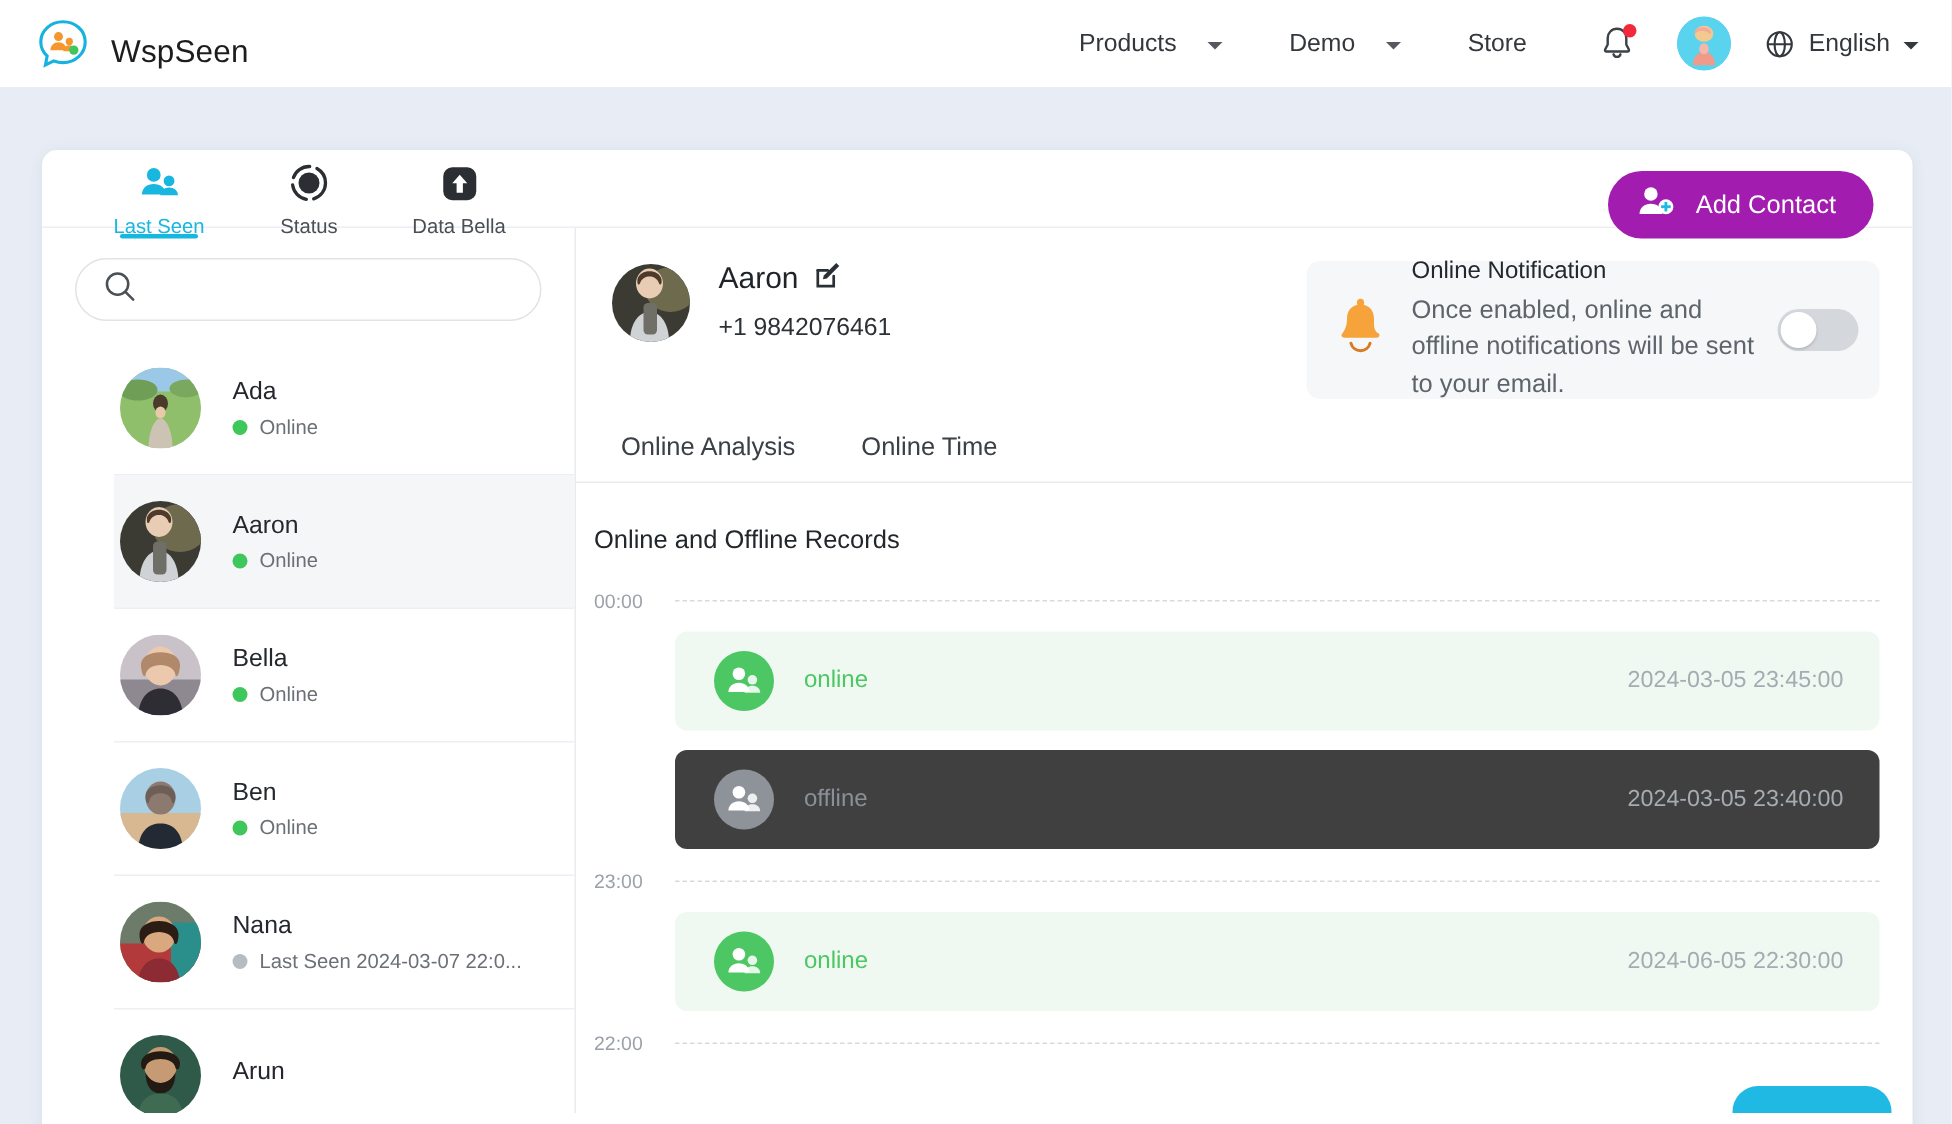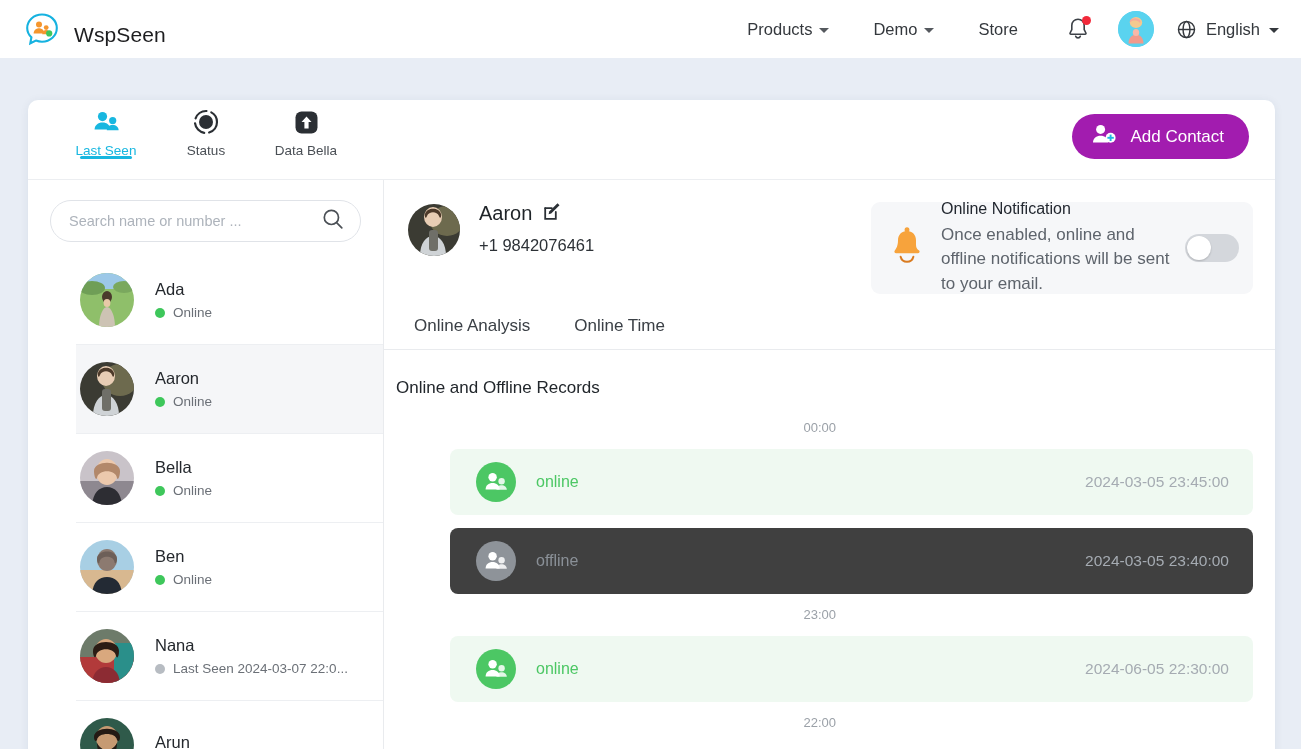--- a/index.html
+++ b/index.html
@@ -32,21 +32,21 @@
     display: flex;
     align-items: center;
     gap: 0;
   }
   .nav-link {
     font-size: 16.5px;
     color: #34383d;
     padding: 0 22px;
     display: flex;
     align-items: center;
-    gap: 7px;
+    gap: 21px;
     cursor: pointer;
     white-space: nowrap;
   }
   .caret-dn {
     width: 0; height: 0;
     border-left: 5px solid transparent;
     border-right: 5px solid transparent;
     border-top: 5.5px solid #55595e;
     margin-top: 3px;
   }
@@ -86,21 +86,21 @@
     left: 28px; top: 100px;
     width: 1247px; height: 660px;
     background: #ffffff;
     border-radius: 10px 10px 0 0;
     box-shadow: 0 1px 10px rgba(30,50,90,.07);
     overflow: hidden;
   }
 
   
   .toolbar {
-    height: 80px;
+    height: 52px;
     display: flex;
     align-items: flex-start;
     padding-left: 28px;
     position: relative;
     border-bottom: 1px solid #eceef1;
   }
   .tool-tab {
     width: 100px;
     padding-top: 9px;
     display: flex;
@@ -279,21 +279,20 @@
     padding: 28px 0 0 12px;
   }
 
   
   .timeline { padding: 22px 22px 0 12px; }
   .tl-hour {
     display: flex;
     align-items: center;
     gap: 12px;
     height: 16px;
-    flex-direction: column;
   }
   .tl-hour .hh {
     font-size: 13px;
     color: #9ba1a8;
     width: 42px;
     flex: none;
   }
   .tl-hour .dashes {
     flex: 1;
     height: 1px;
@@ -455,21 +454,20 @@
       <span>Add Contact</span>
     </button>
   </div>
 
   <div class="body-split">
 
     <div class="left-pane">
 
       <div class="search-wrap">
         <div class="search-box">
-          <input type="text" placeholder="Search name or number ..." style="">
           <span>
             <svg width="22" height="22" viewBox="0 0 22 22">
               <circle cx="9.4" cy="9.4" r="7.1" fill="none" stroke="#4b5056" stroke-width="1.7"></circle>
               <line x1="14.6" y1="14.6" x2="19.8" y2="19.8" stroke="#4b5056" stroke-width="1.7" stroke-linecap="round"></line>
             </svg>
           </span>
         </div>
       </div>
 
       <div class="contact-list">

